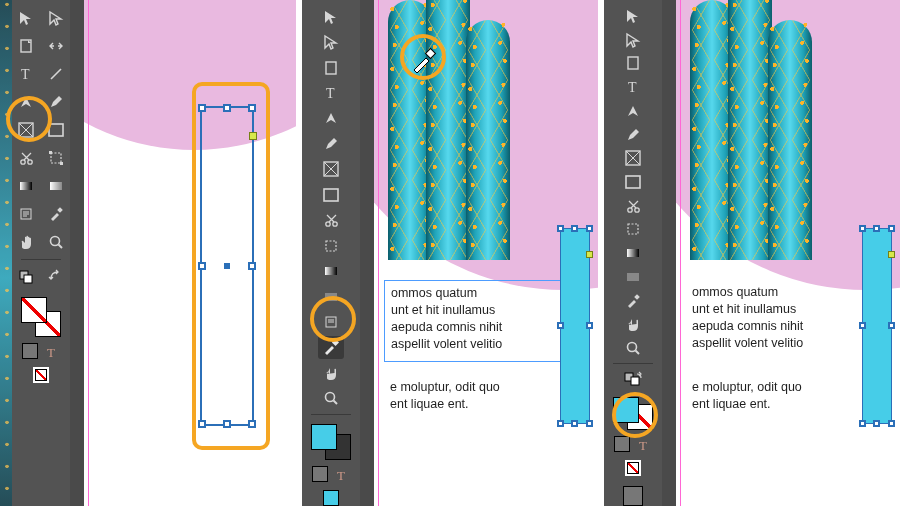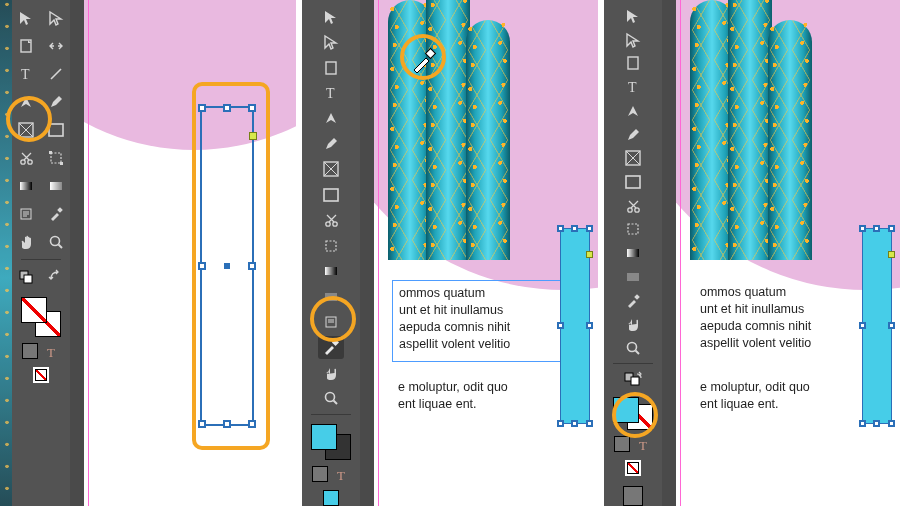--- a/index.html
+++ b/index.html
@@ -98,21 +98,21 @@
     border: 1px solid #ff66d4;
     background: transparent;
     left: 4px;
     top: -6px;
     right: 4px;
     bottom: -36px;
     pointer-events: none;
   }
   .textfr {
     position: absolute;
-    left: 18px;
+    left: 10px;
     width: 180px;
     font-size: 13px;
     line-height: 1.35;
     color: #1f1f1f;
     border: 1px solid #4d9cff;
   }
   .textfr.s1 { top: 190px; height: 110px; border-color: #4d9cff; overflow: hidden; }
   .textfr.s2a { top: 290px; height: 80px; font-size: 12.5px; }
   .textfr.s2b { top: 385px; height: 45px; font-size: 12.5px; }
   .textfr.noframe { border: none; }

